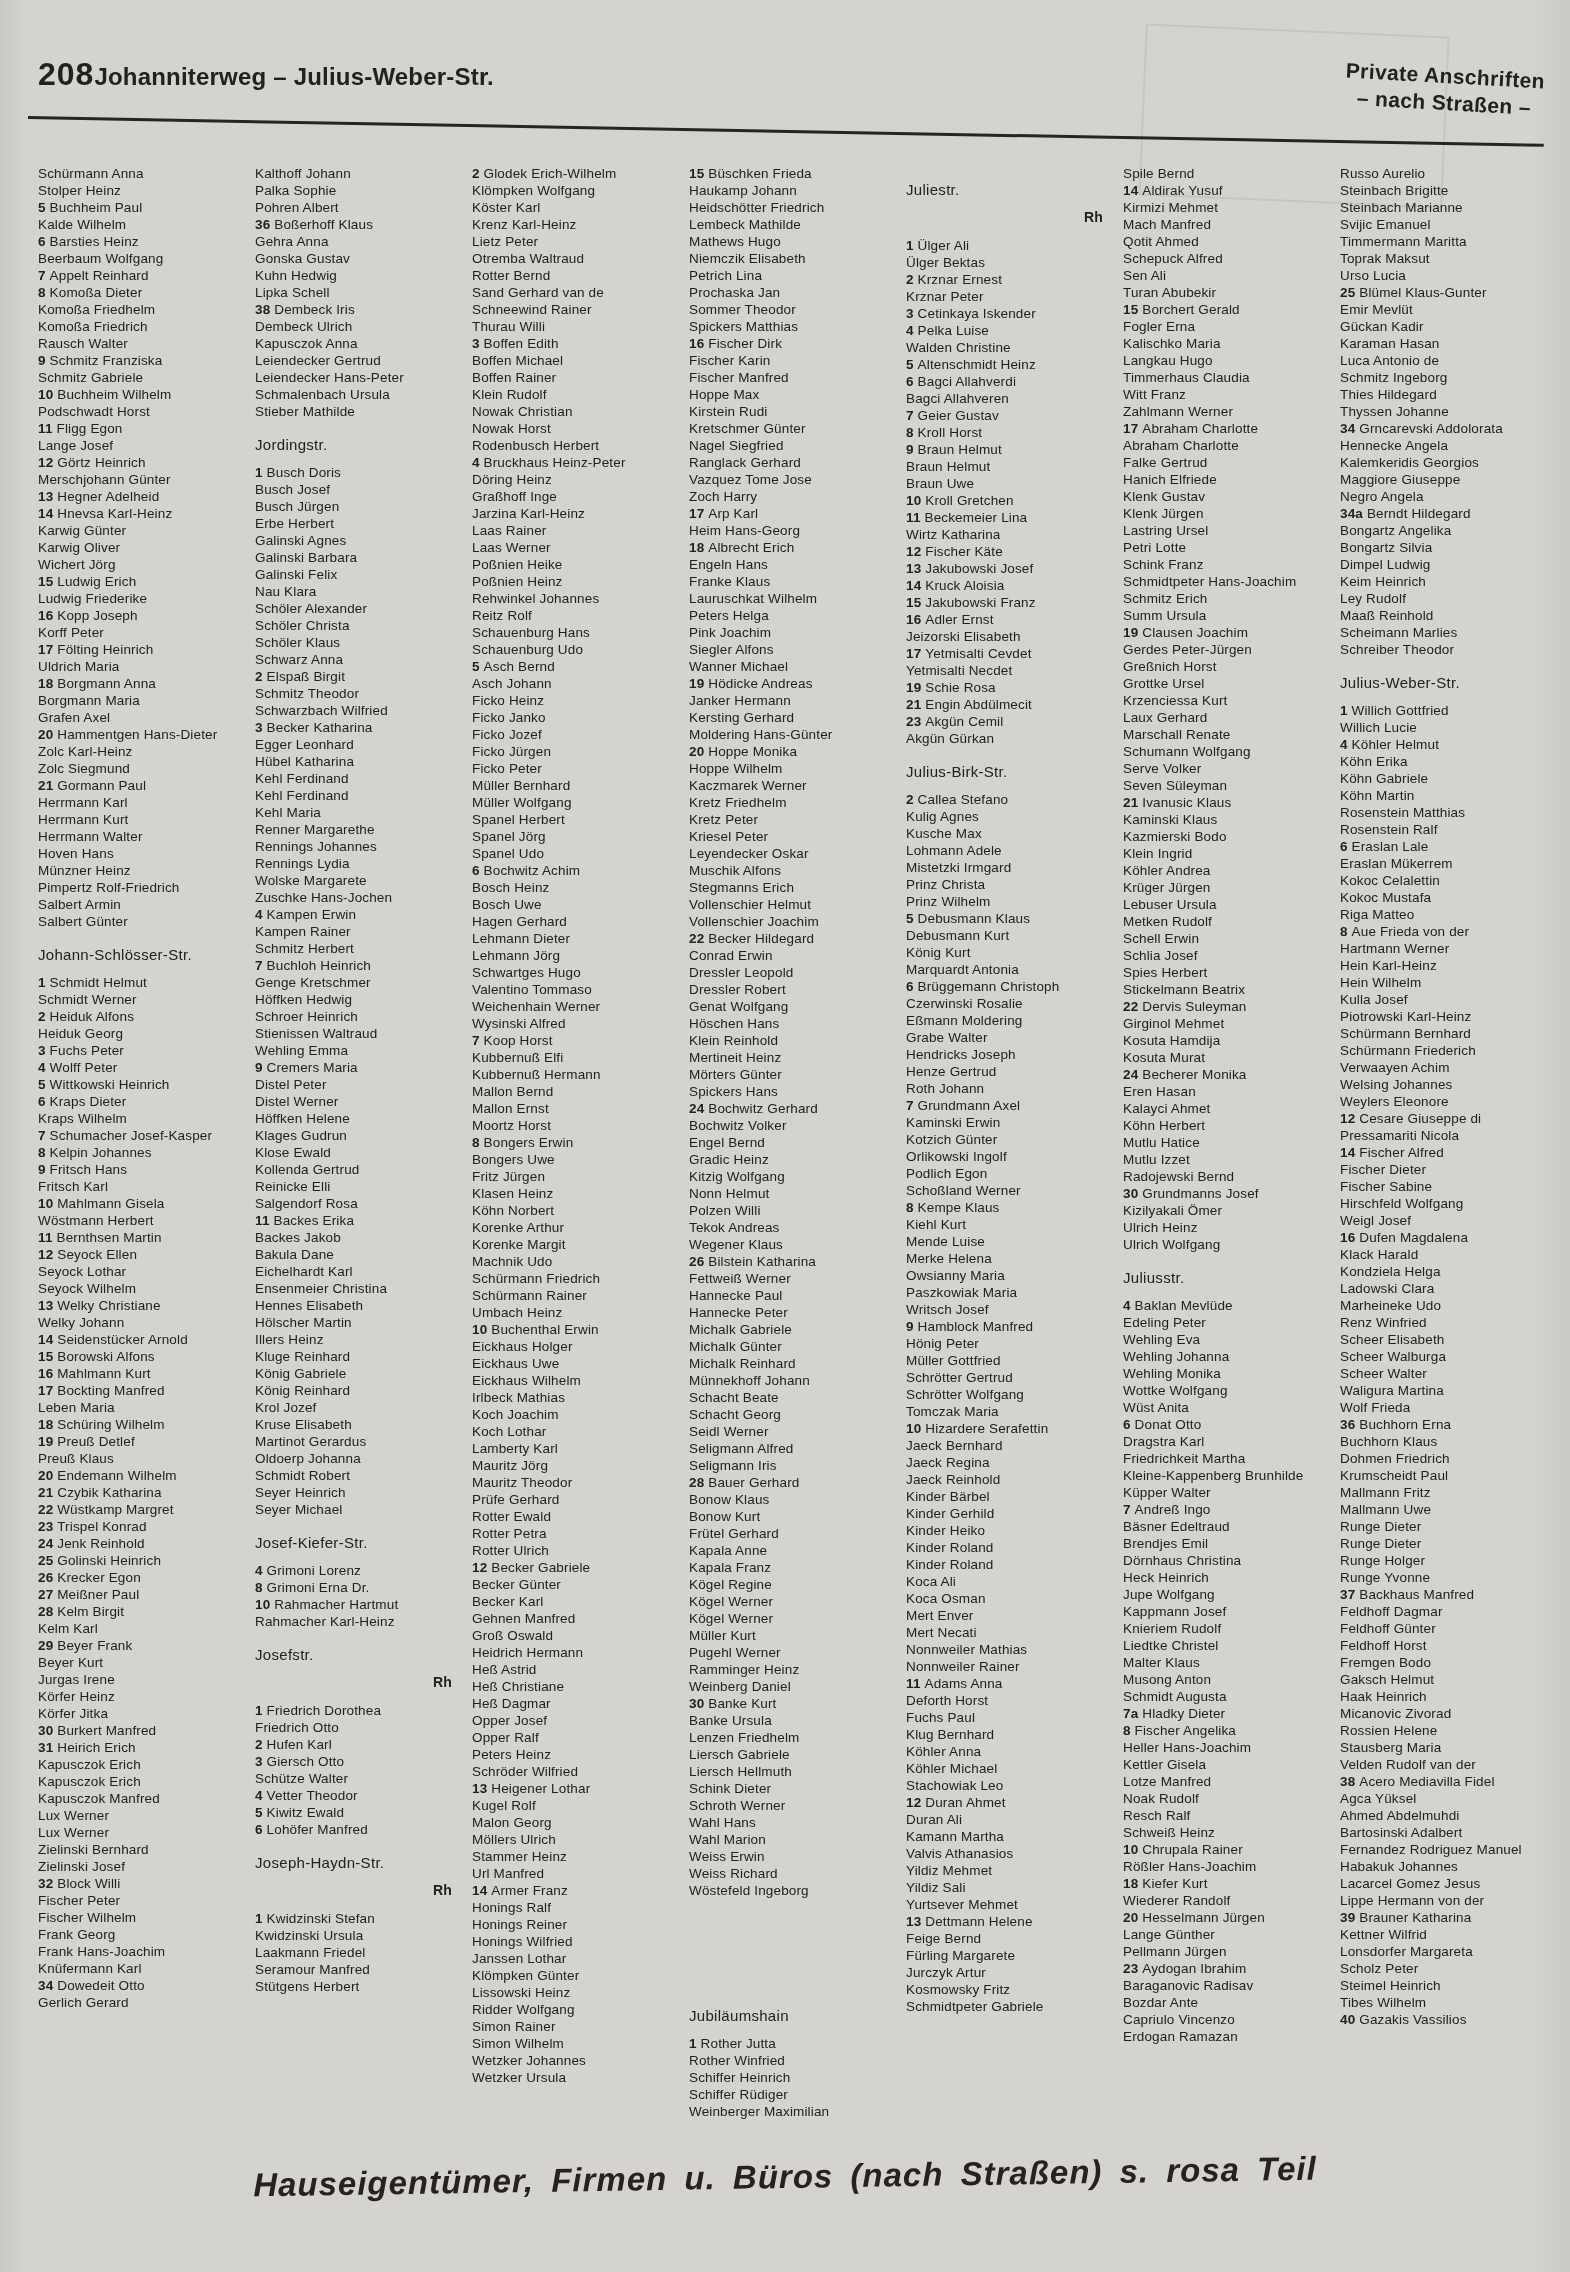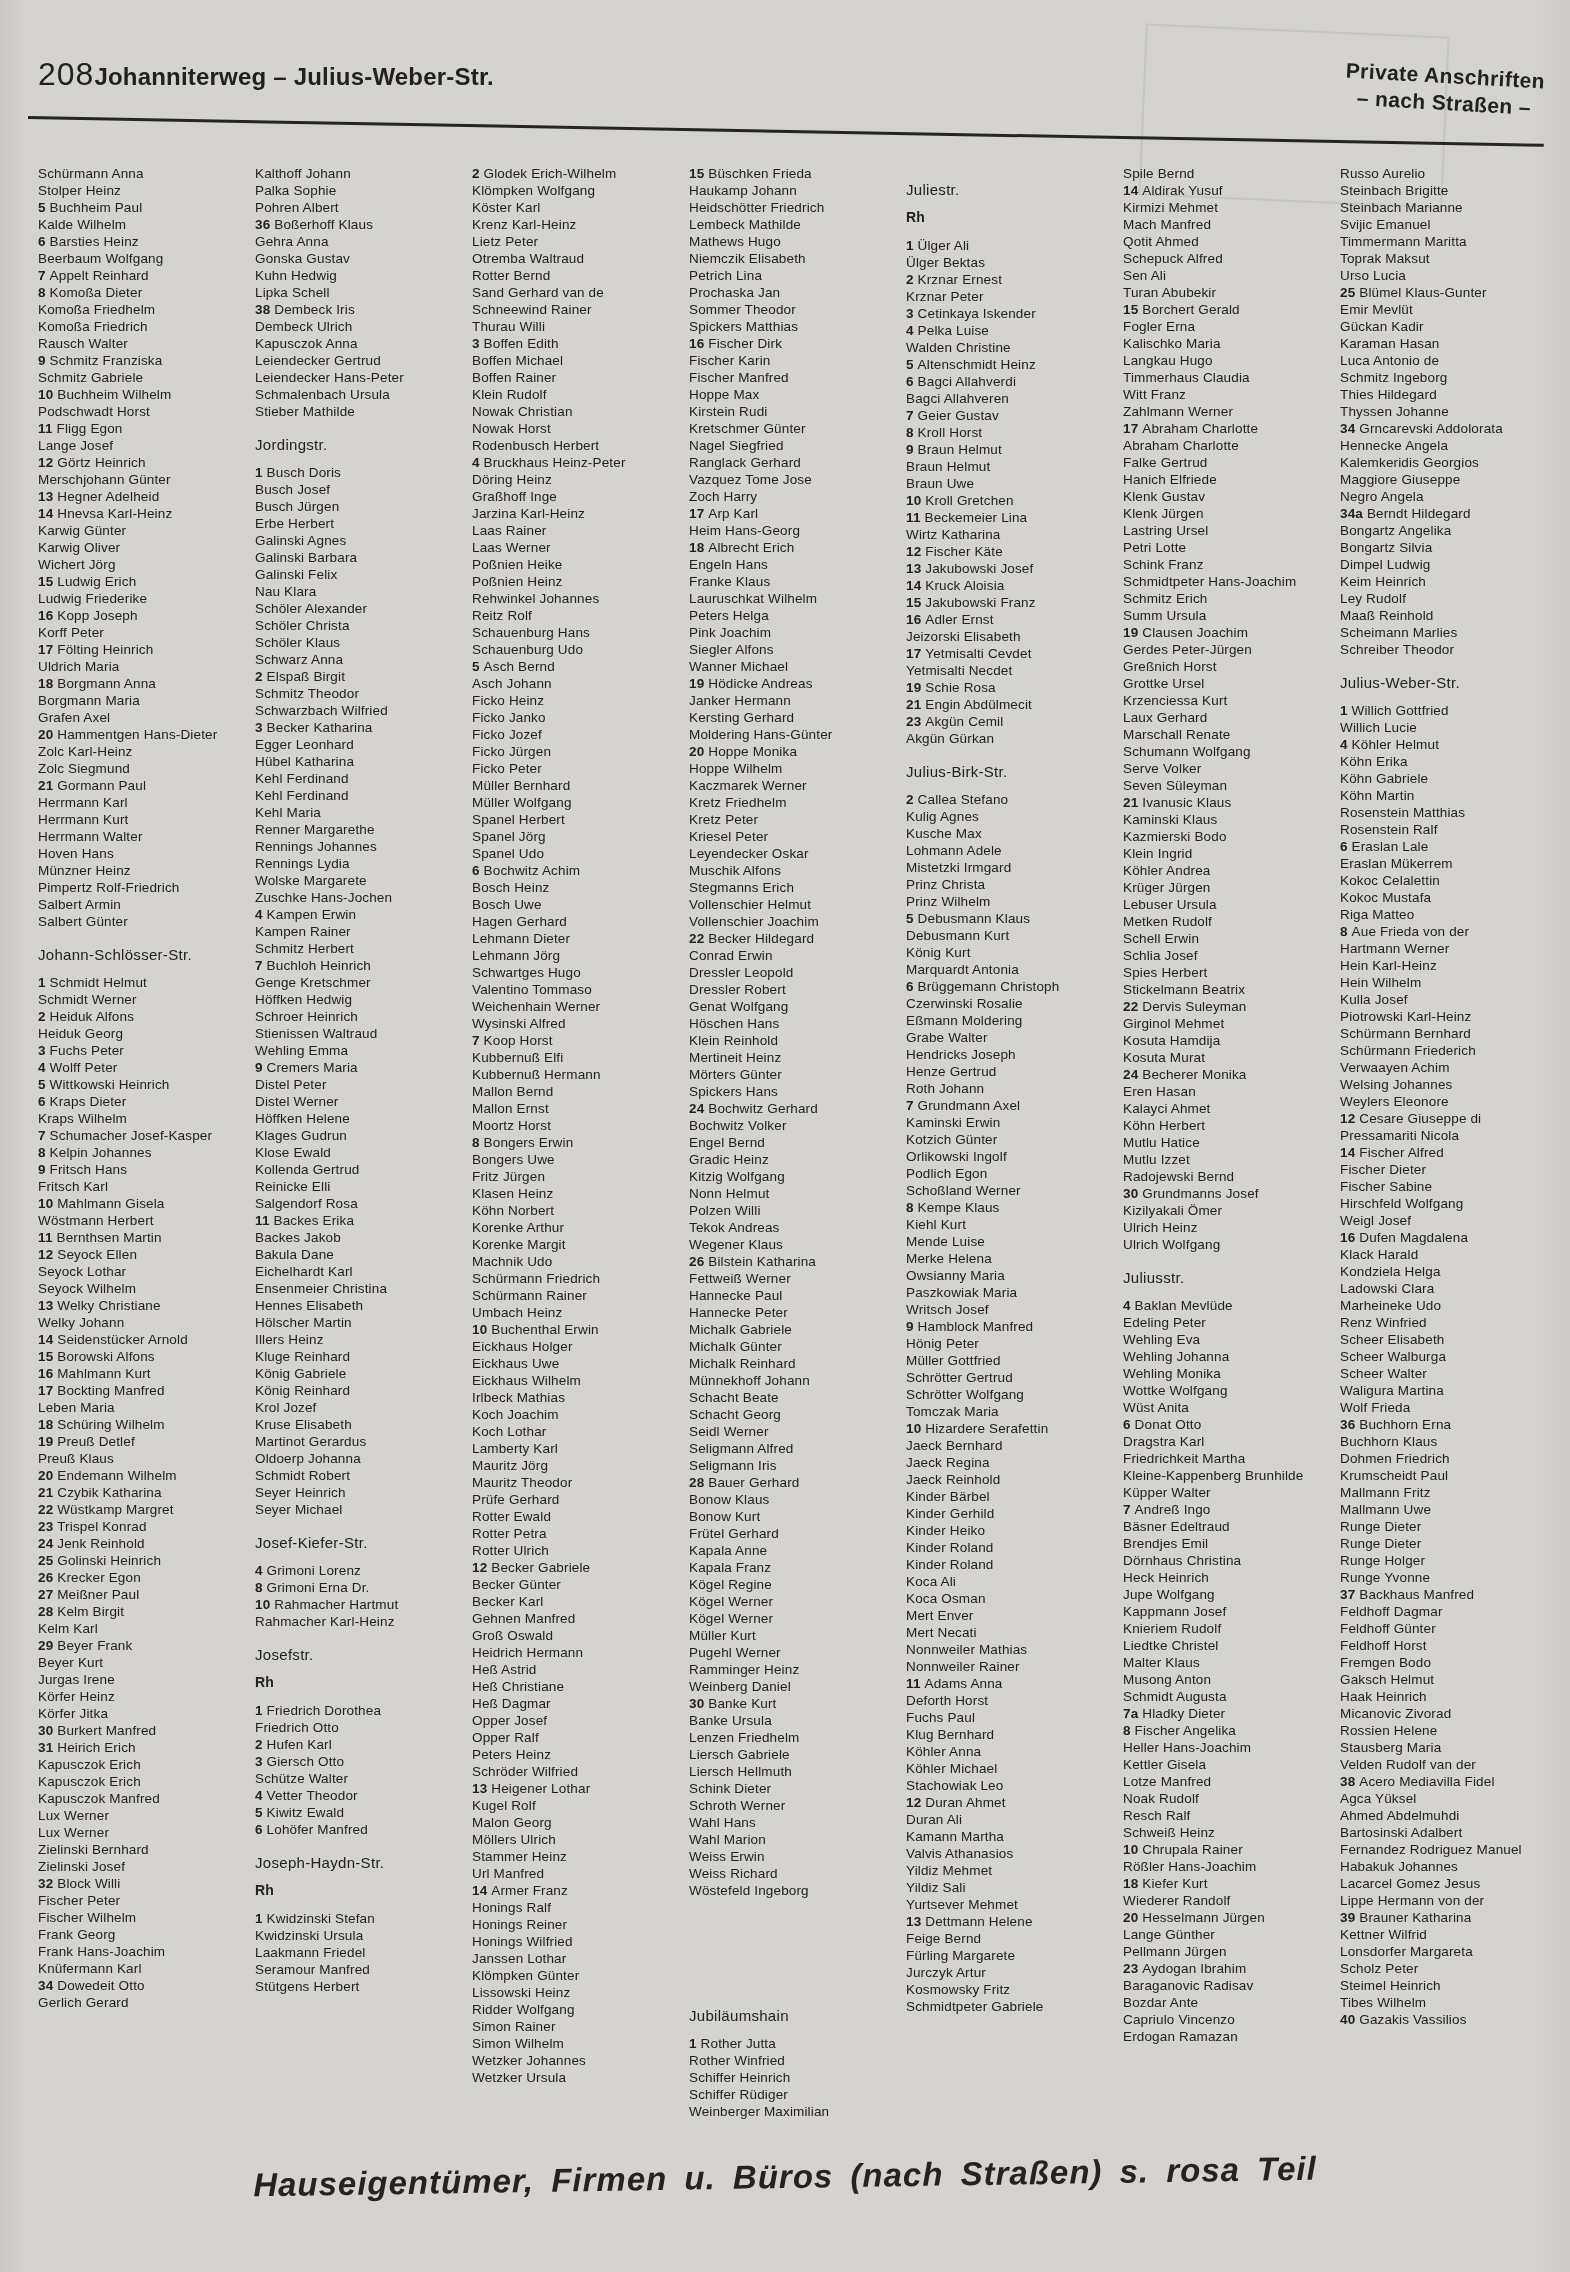--- a/index.html
+++ b/index.html
@@ -5,21 +5,21 @@
   html,body{margin:0;padding:0;}
   body{
     width:1570px;height:2272px;position:relative;overflow:hidden;
     background:#d4d3cf;
     background-image:linear-gradient(90deg, #c9c8c4 0, #d4d3cf 28px, #d4d3cf 1530px, #cbcac6 1570px);
     font-family:"Liberation Sans", sans-serif;
     color:#222120;
     -webkit-font-smoothing:antialiased;
   }
   .header-left{position:absolute;left:38px;top:56px;white-space:nowrap;}
-  .page-num{font-size:32px;font-weight:400;letter-spacing:1px;vertical-align:baseline;}
+  .page-num{font-size:32px;font-weight:700;letter-spacing:1px;vertical-align:baseline;}
   .page-title{font-size:24px;font-weight:700;margin-left:0;letter-spacing:.2px;}
   .header-right{
     position:absolute;right:26px;top:62px;text-align:center;
     font-size:21px;font-weight:700;line-height:27px;letter-spacing:.4px;
     transform:rotate(3.2deg);
   }
   .ghost-box{
     position:absolute;left:1142px;top:30px;width:300px;height:168px;
     border:2px solid rgba(80,80,75,.10);transform:rotate(2.5deg);
   }
@@ -28,21 +28,21 @@
     transform:rotate(1.05deg);transform-origin:left center;
   }
   .columns{
     position:absolute;left:38px;top:165px;width:1500px;height:1985px;
     display:flex;gap:20px;overflow:hidden;
   }
   .col{flex:0 0 197px;width:197px;font-size:13.5px;line-height:17px;letter-spacing:.15px;overflow:hidden;}
   .entry{padding-left:28px;text-indent:-28px;}
   .num{font-weight:700;}
   .street-heading{font-weight:400;font-size:15px;letter-spacing:.3px;margin:16px 0 11px;}
-  .sub-heading{font-weight:700;font-size:14px;margin:5px 0 11px;}
+  .sub-heading{font-weight:700;font-size:14px;margin:5px 0 11px;text-align:right;}
   .gap{height:92px;}
   .footer{
     position:absolute;left:0;top:2158px;width:1570px;text-align:center;
     font-size:33px;font-weight:700;font-style:italic;letter-spacing:1px;word-spacing:7px;
     color:#27221f;transform:rotate(-0.9deg);
   }
 </style>
 </head>
 <body>
 

